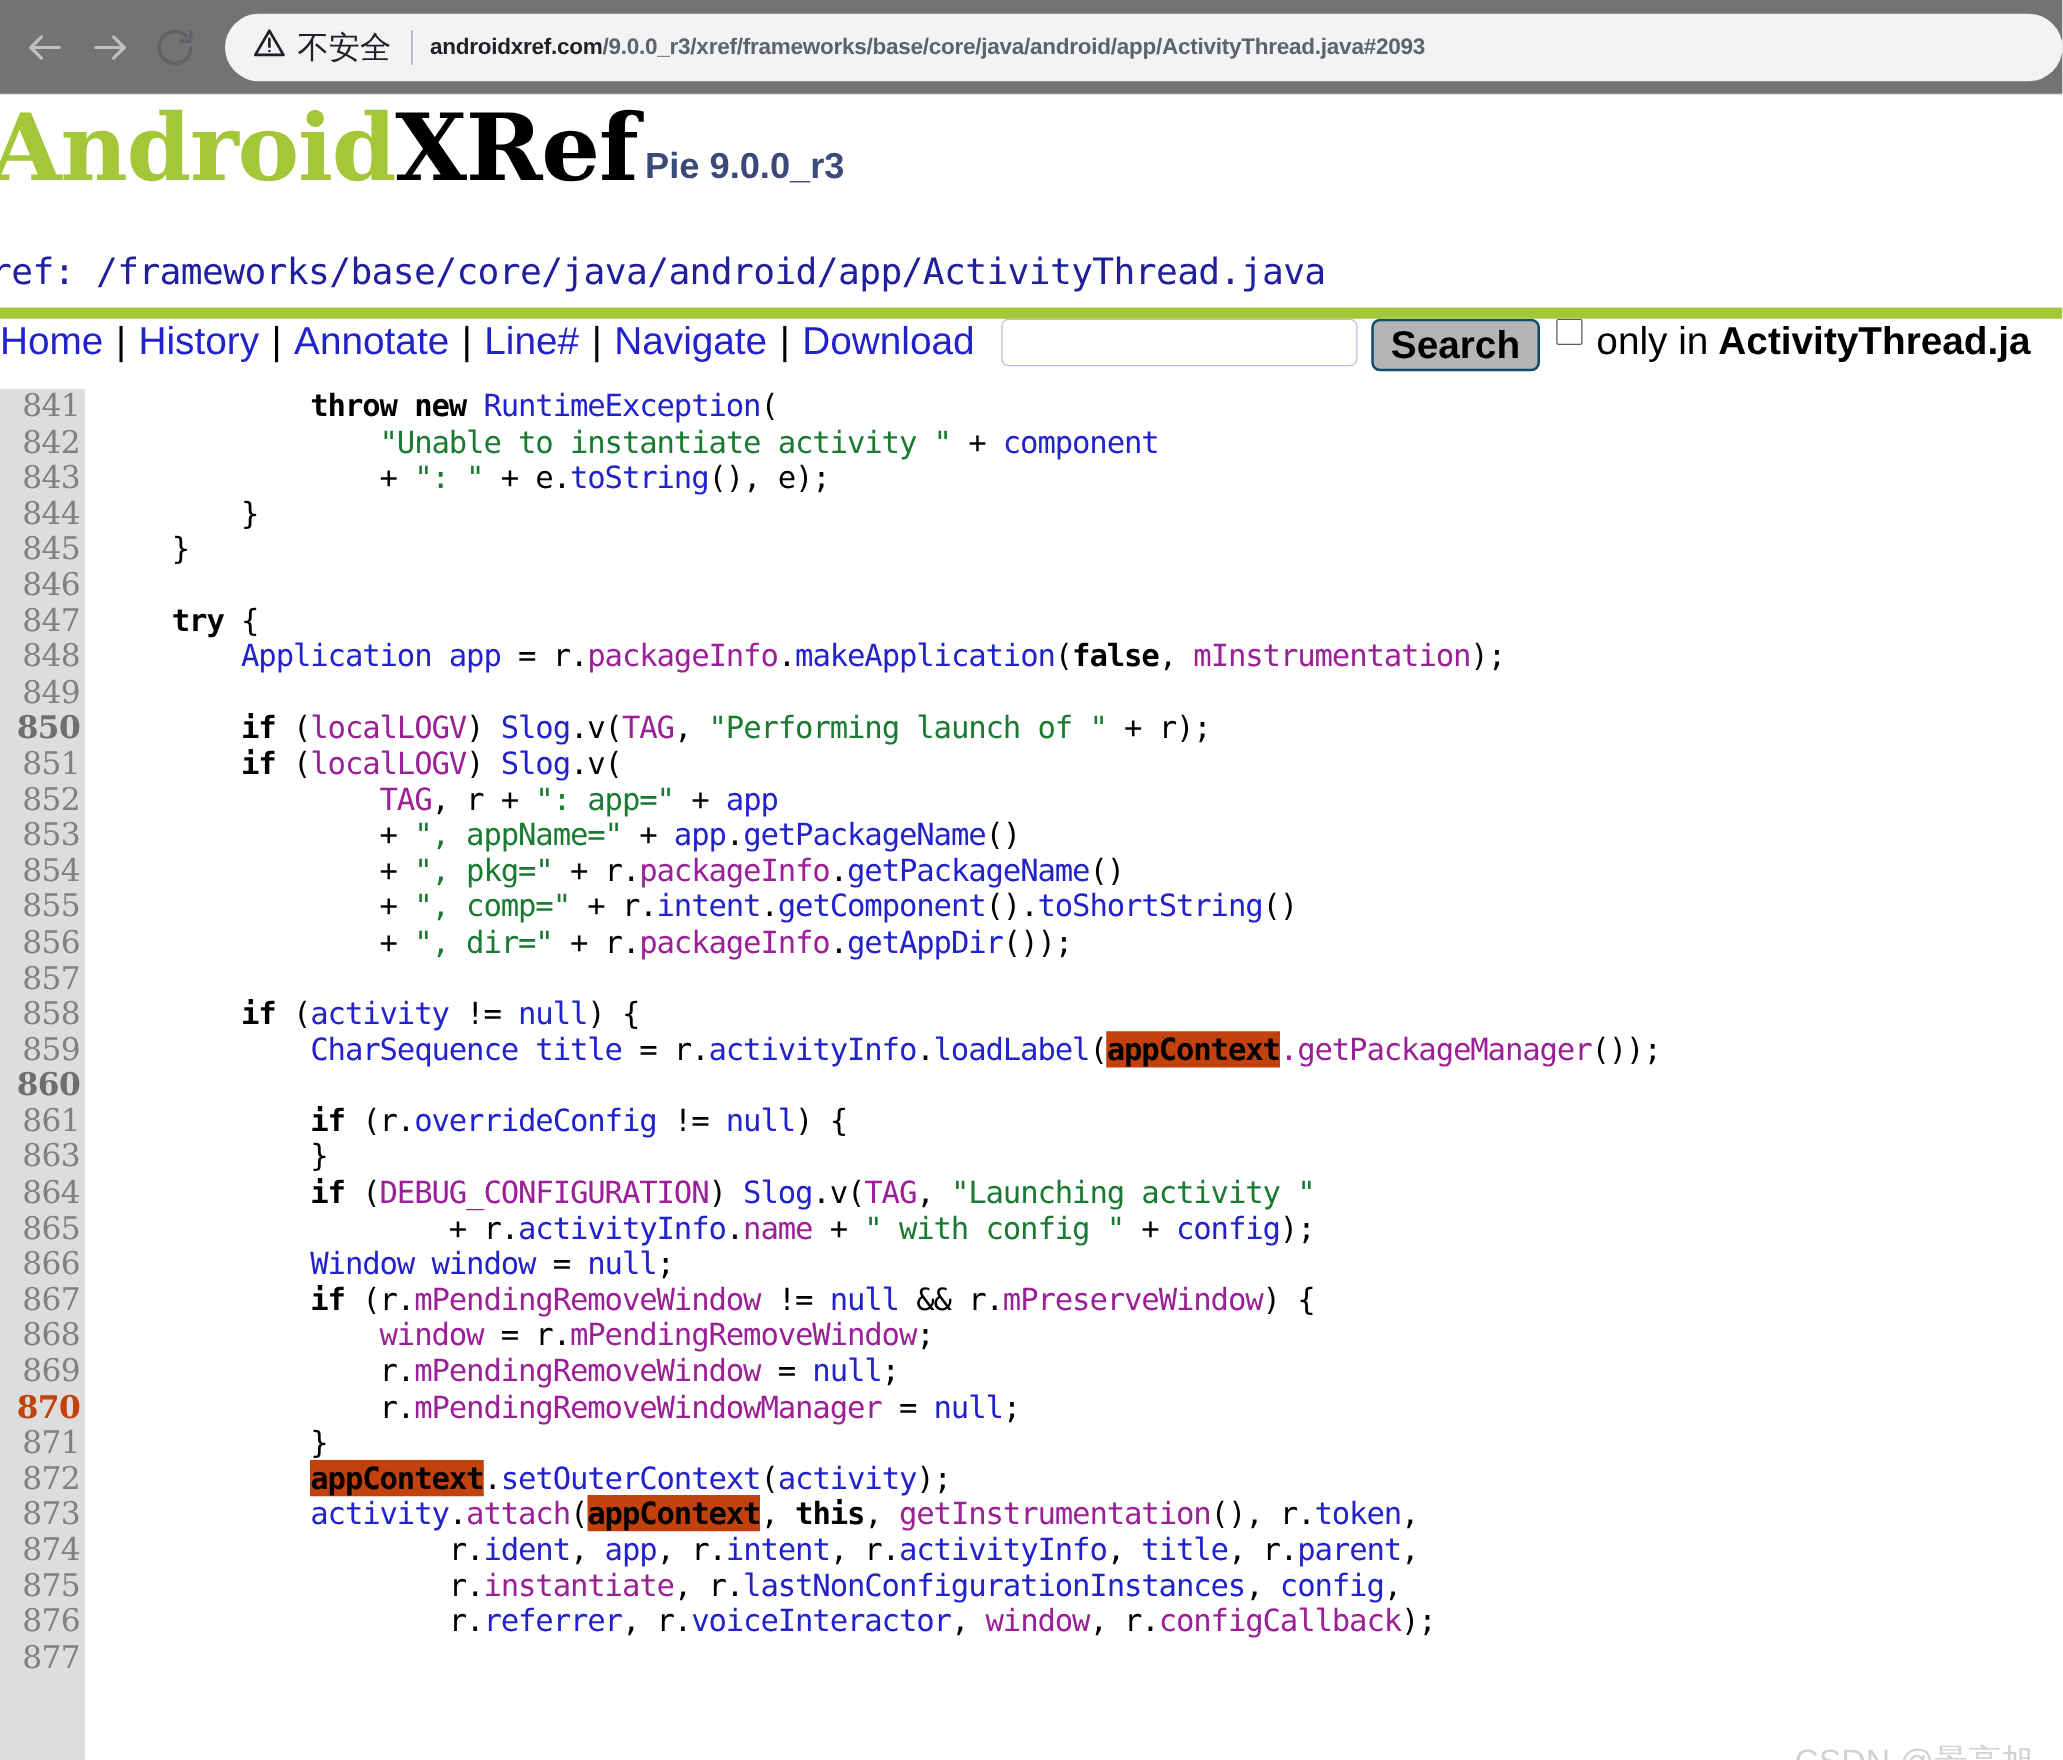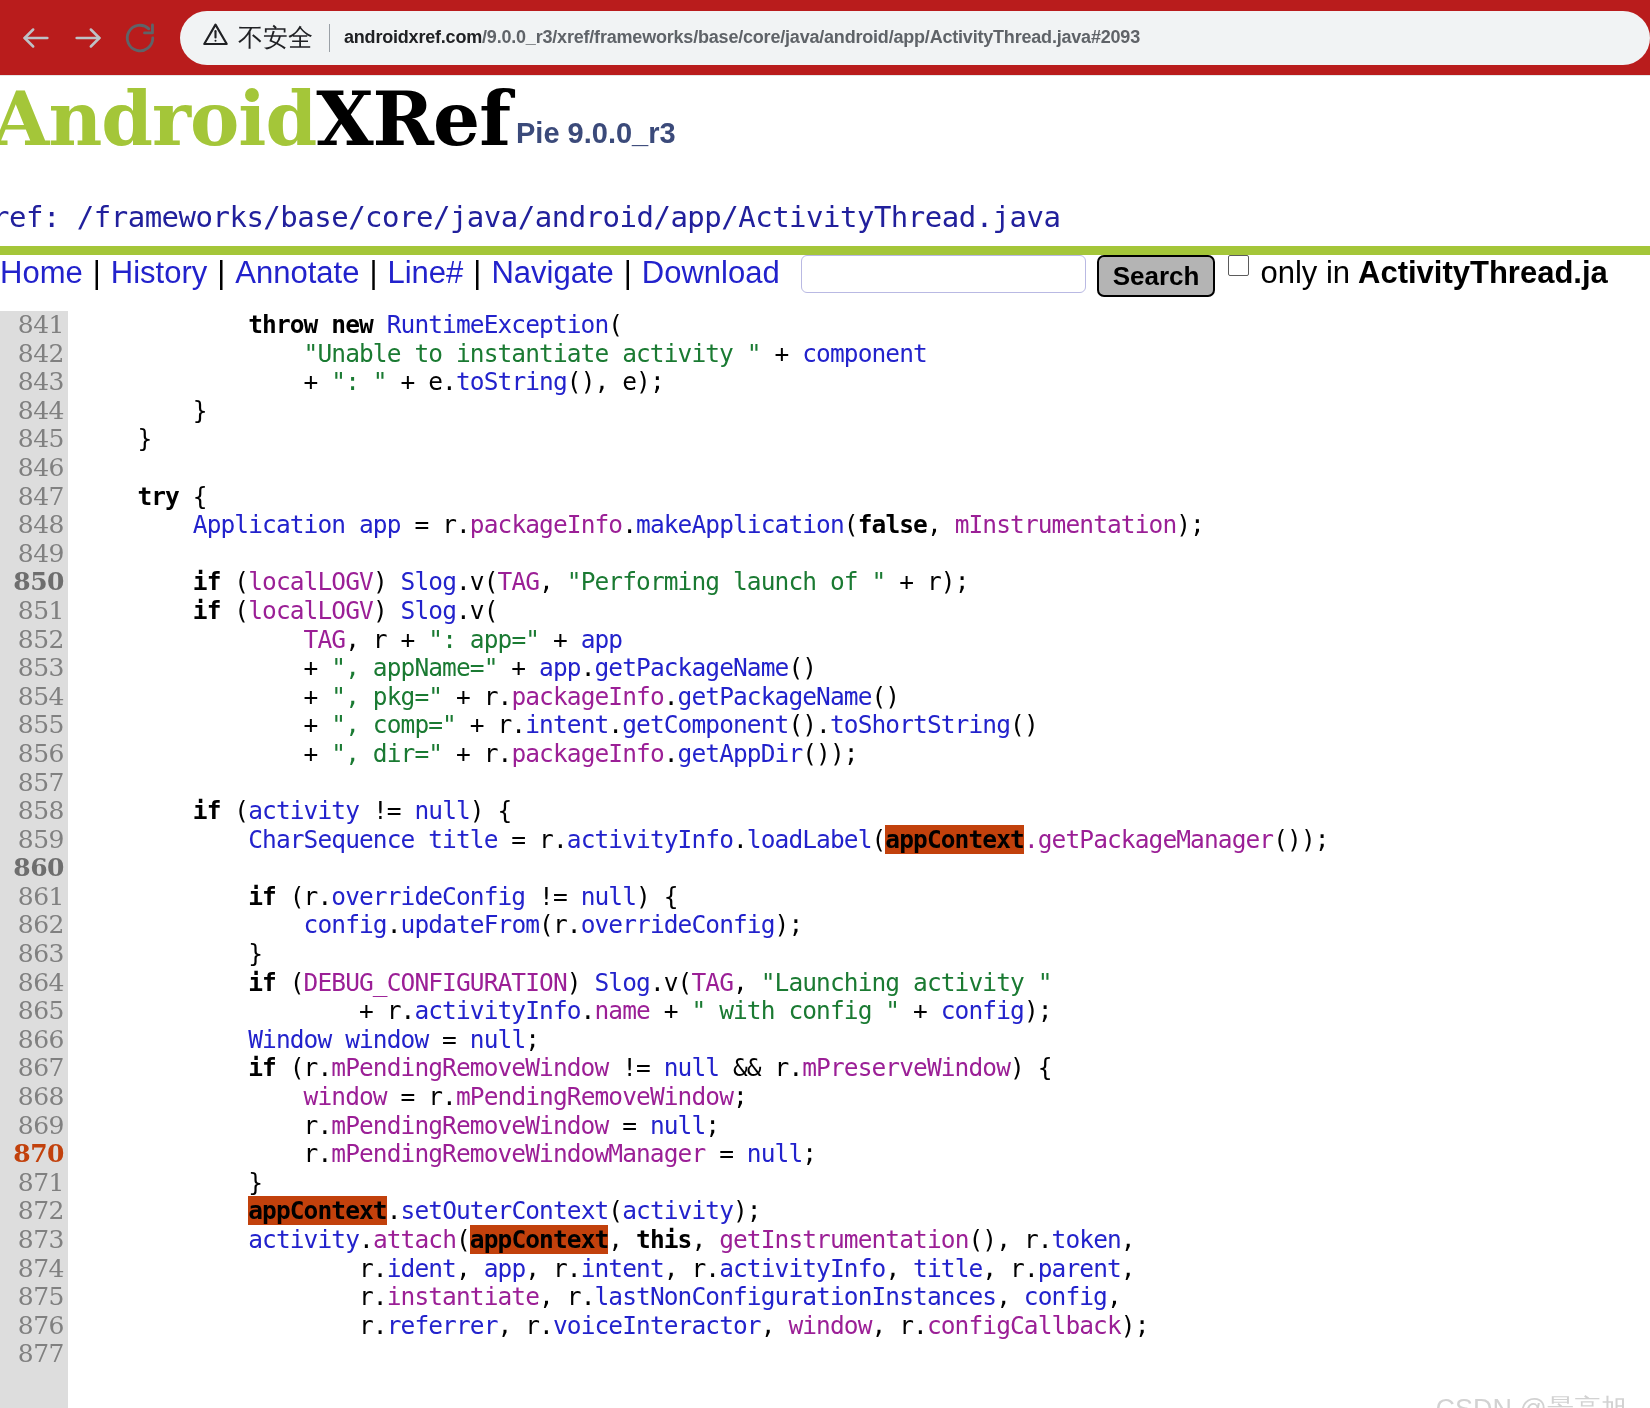--- a/index.html
+++ b/index.html
@@ -8,21 +8,21 @@
     width: 1650px; height: 1408px;
     background: #ffffff;
     font-family: "Liberation Sans", sans-serif;
     overflow: hidden;
   }
 
   
   #browser-bar {
     position: relative;
     height: 76px;
-    background: #b91c1c;
+    background: #737373;
     display: flex;
     align-items: center;
     padding: 0 0 0 10px;
     border-bottom: 1px solid #e6e6e6;
   }
   .nav-btn {
     width: 52px; height: 52px;
     display: flex; align-items: center; justify-content: center;
     color: #5f6368;
     flex: 0 0 auto;
@@ -165,24 +165,24 @@
     font-size: 20px;
     padding: 0 6px;
     font-family: "Liberation Sans", sans-serif;
     outline: none;
   }
   #search-button {
     margin-left: 11px;
     height: 42px;
     padding: 0 14px;
     background: #b4b4b4;
-    border: 2px solid #000000;
+    border: 2px solid #0c4a6e;
     border-radius: 7px;
     font-family: "Liberation Sans", sans-serif;
-    font-size: 26px;
+    font-size: 31px;
     font-weight: 700;
     color: #000000;
     cursor: pointer;
   }
   #only-in-checkbox {
     margin-left: 13px;
     width: 21px; height: 21px;
     border: 1.5px solid #5b5b5b;
     background: #fff;
     border-radius: 2px;
@@ -365,21 +365,20 @@
         <div class="code-line"><span class="ln">852</span><span class="code-text"><span class="p">                </span><span class="f">TAG</span><span class="p">, r + </span><span class="s">": app="</span><span class="p"> + </span><span class="t">app</span></span></div>
         <div class="code-line"><span class="ln">853</span><span class="code-text"><span class="p">                + </span><span class="s">", appName="</span><span class="p"> + </span><span class="t">app</span><span class="p">.</span><span class="t">getPackageName</span><span class="p">()</span></span></div>
         <div class="code-line"><span class="ln">854</span><span class="code-text"><span class="p">                + </span><span class="s">", pkg="</span><span class="p"> + r.</span><span class="f">packageInfo</span><span class="p">.</span><span class="t">getPackageName</span><span class="p">()</span></span></div>
         <div class="code-line"><span class="ln">855</span><span class="code-text"><span class="p">                + </span><span class="s">", comp="</span><span class="p"> + r.</span><span class="t">intent</span><span class="p">.</span><span class="t">getComponent</span><span class="p">().</span><span class="t">toShortString</span><span class="p">()</span></span></div>
         <div class="code-line"><span class="ln">856</span><span class="code-text"><span class="p">                + </span><span class="s">", dir="</span><span class="p"> + r.</span><span class="f">packageInfo</span><span class="p">.</span><span class="t">getAppDir</span><span class="p">());</span></span></div>
         <div class="code-line"><span class="ln">857</span><span class="code-text"><span class="p"></span></span></div>
         <div class="code-line"><span class="ln">858</span><span class="code-text"><span class="p">        </span><span class="k">if</span><span class="p"> (</span><span class="t">activity</span><span class="p"> != </span><span class="t">null</span><span class="p">) {</span></span></div>
         <div class="code-line"><span class="ln">859</span><span class="code-text"><span class="p">            </span><span class="t">CharSequence title</span><span class="p"> = r.</span><span class="t">activityInfo</span><span class="p">.</span><span class="t">loadLabel</span><span class="p">(</span><span class="hl">appContext</span><span class="f">.getPackageManager</span><span class="p">());</span></span></div>
         <div class="code-line"><span class="ln tens">860</span></div>
         <div class="code-line"><span class="ln">861</span><span class="code-text"><span class="p">            </span><span class="k">if</span><span class="p"> (r.</span><span class="t">overrideConfig</span><span class="p"> != </span><span class="t">null</span><span class="p">) {</span></span></div>
-        <div class="code-line"><span class="ln">862</span><span class="code-text"><span class="p">                </span><span class="t">config</span><span class="p">.</span><span class="t">updateFrom</span><span class="p">(r.</span><span class="t">overrideConfig</span><span class="p">);</span></span></div>
         <div class="code-line"><span class="ln">863</span><span class="code-text"><span class="p">            }</span></span></div>
         <div class="code-line"><span class="ln">864</span><span class="code-text"><span class="p">            </span><span class="k">if</span><span class="p"> (</span><span class="f">DEBUG_CONFIGURATION</span><span class="p">) </span><span class="t">Slog</span><span class="p">.v(</span><span class="f">TAG</span><span class="p">, </span><span class="s">"Launching activity "</span></span></div>
         <div class="code-line"><span class="ln">865</span><span class="code-text"><span class="p">                    + r.</span><span class="t">activityInfo</span><span class="p">.</span><span class="f">name</span><span class="p"> + </span><span class="s">" with config "</span><span class="p"> + </span><span class="t">config</span><span class="p">);</span></span></div>
         <div class="code-line"><span class="ln">866</span><span class="code-text"><span class="p">            </span><span class="t">Window window</span><span class="p"> = </span><span class="t">null</span><span class="p">;</span></span></div>
         <div class="code-line"><span class="ln">867</span><span class="code-text"><span class="p">            </span><span class="k">if</span><span class="p"> (r.</span><span class="f">mPendingRemoveWindow</span><span class="p"> != </span><span class="t">null</span><span class="p"> &amp;&amp; r.</span><span class="f">mPreserveWindow</span><span class="p">) {</span></span></div>
         <div class="code-line"><span class="ln">868</span><span class="code-text"><span class="p">                </span><span class="f">window</span><span class="p"> = r.</span><span class="f">mPendingRemoveWindow</span><span class="p">;</span></span></div>
         <div class="code-line"><span class="ln">869</span><span class="code-text"><span class="p">                r.</span><span class="f">mPendingRemoveWindow</span><span class="p"> = </span><span class="t">null</span><span class="p">;</span></span></div>
         <div class="code-line"><span class="ln anchor">870</span><span class="code-text"><span class="p">                r.</span><span class="f">mPendingRemoveWindowManager</span><span class="p"> = </span><span class="t">null</span><span class="p">;</span></span></div>
         <div class="code-line"><span class="ln">871</span><span class="code-text"><span class="p">            }</span></span></div>
         <div class="code-line"><span class="ln">872</span><span class="code-text"><span class="p">            </span><span class="hl">appContext</span><span class="p">.</span><span class="t">setOuterContext</span><span class="p">(</span><span class="t">activity</span><span class="p">);</span></span></div>

